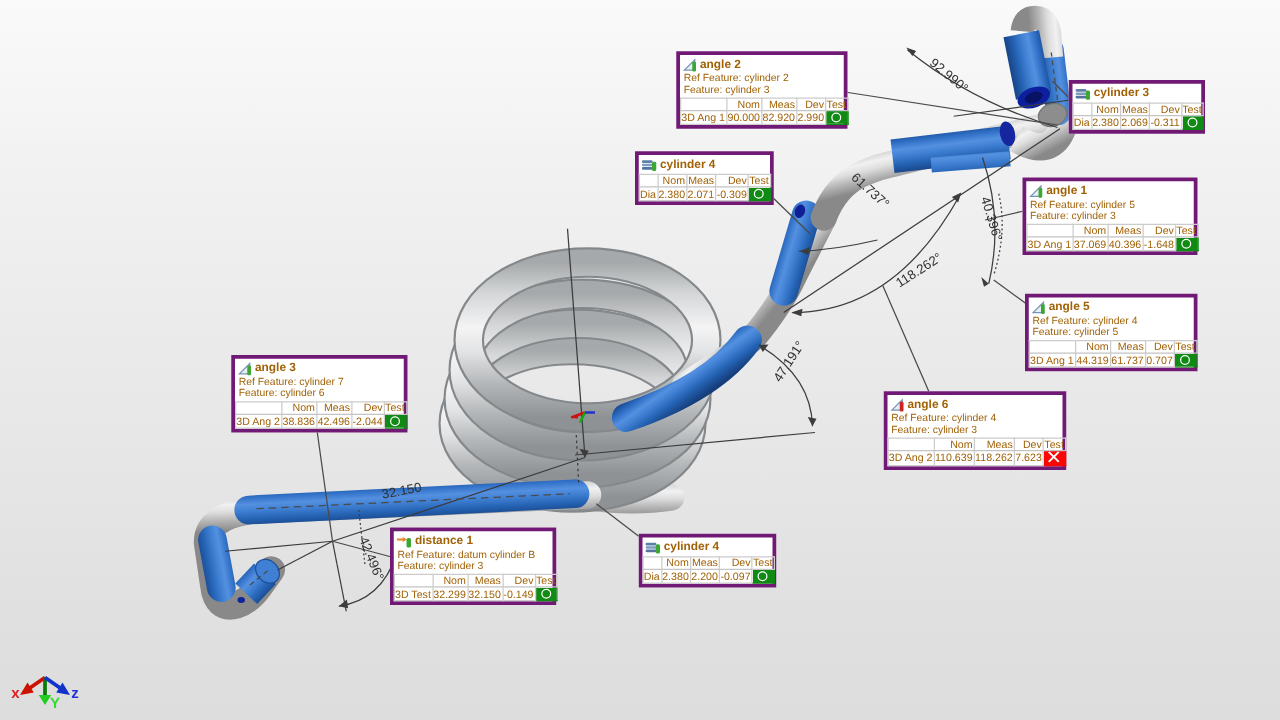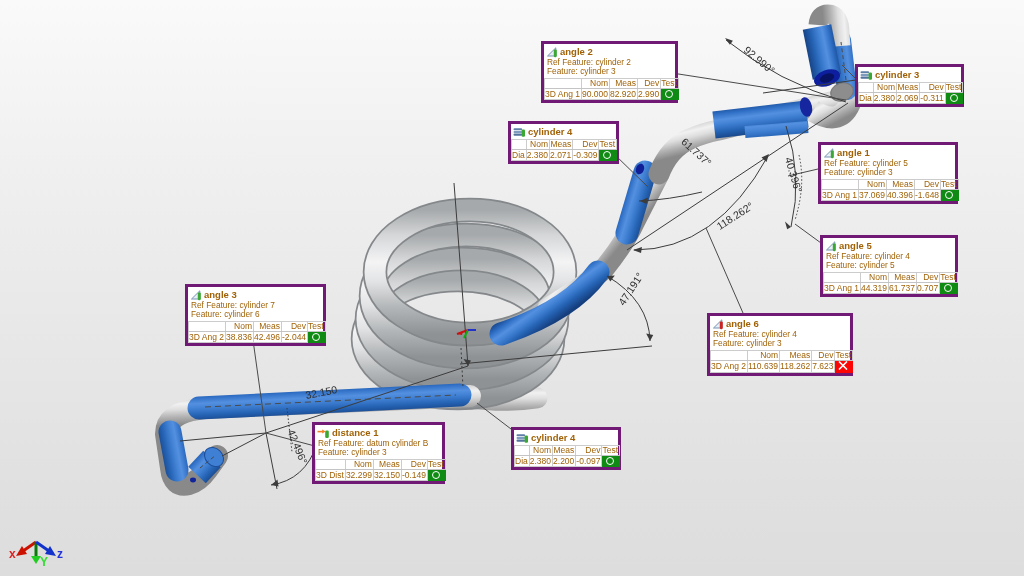--- a/index.html
+++ b/index.html
@@ -486,21 +486,21 @@
     <table class="tb">
       <tbody>
         <tr class="hr">
           <td style="width:29px"></td>
           <td style="width:26px">Nom</td>
           <td style="width:26px">Meas</td>
           <td style="width:22px">Dev</td>
           <td style="width:15px">Test</td>
         </tr>
         <tr class="dr">
-          <td style="text-align:left">3D Dist</td>
+          <td style="text-align:left">3D Test</td>
           <td>32.299</td>
           <td>32.150</td>
           <td>-0.149</td>
           <td class="ok">
             <span class="cir"></span>
           </td>
         </tr>
       </tbody>
     </table>
   </div>

